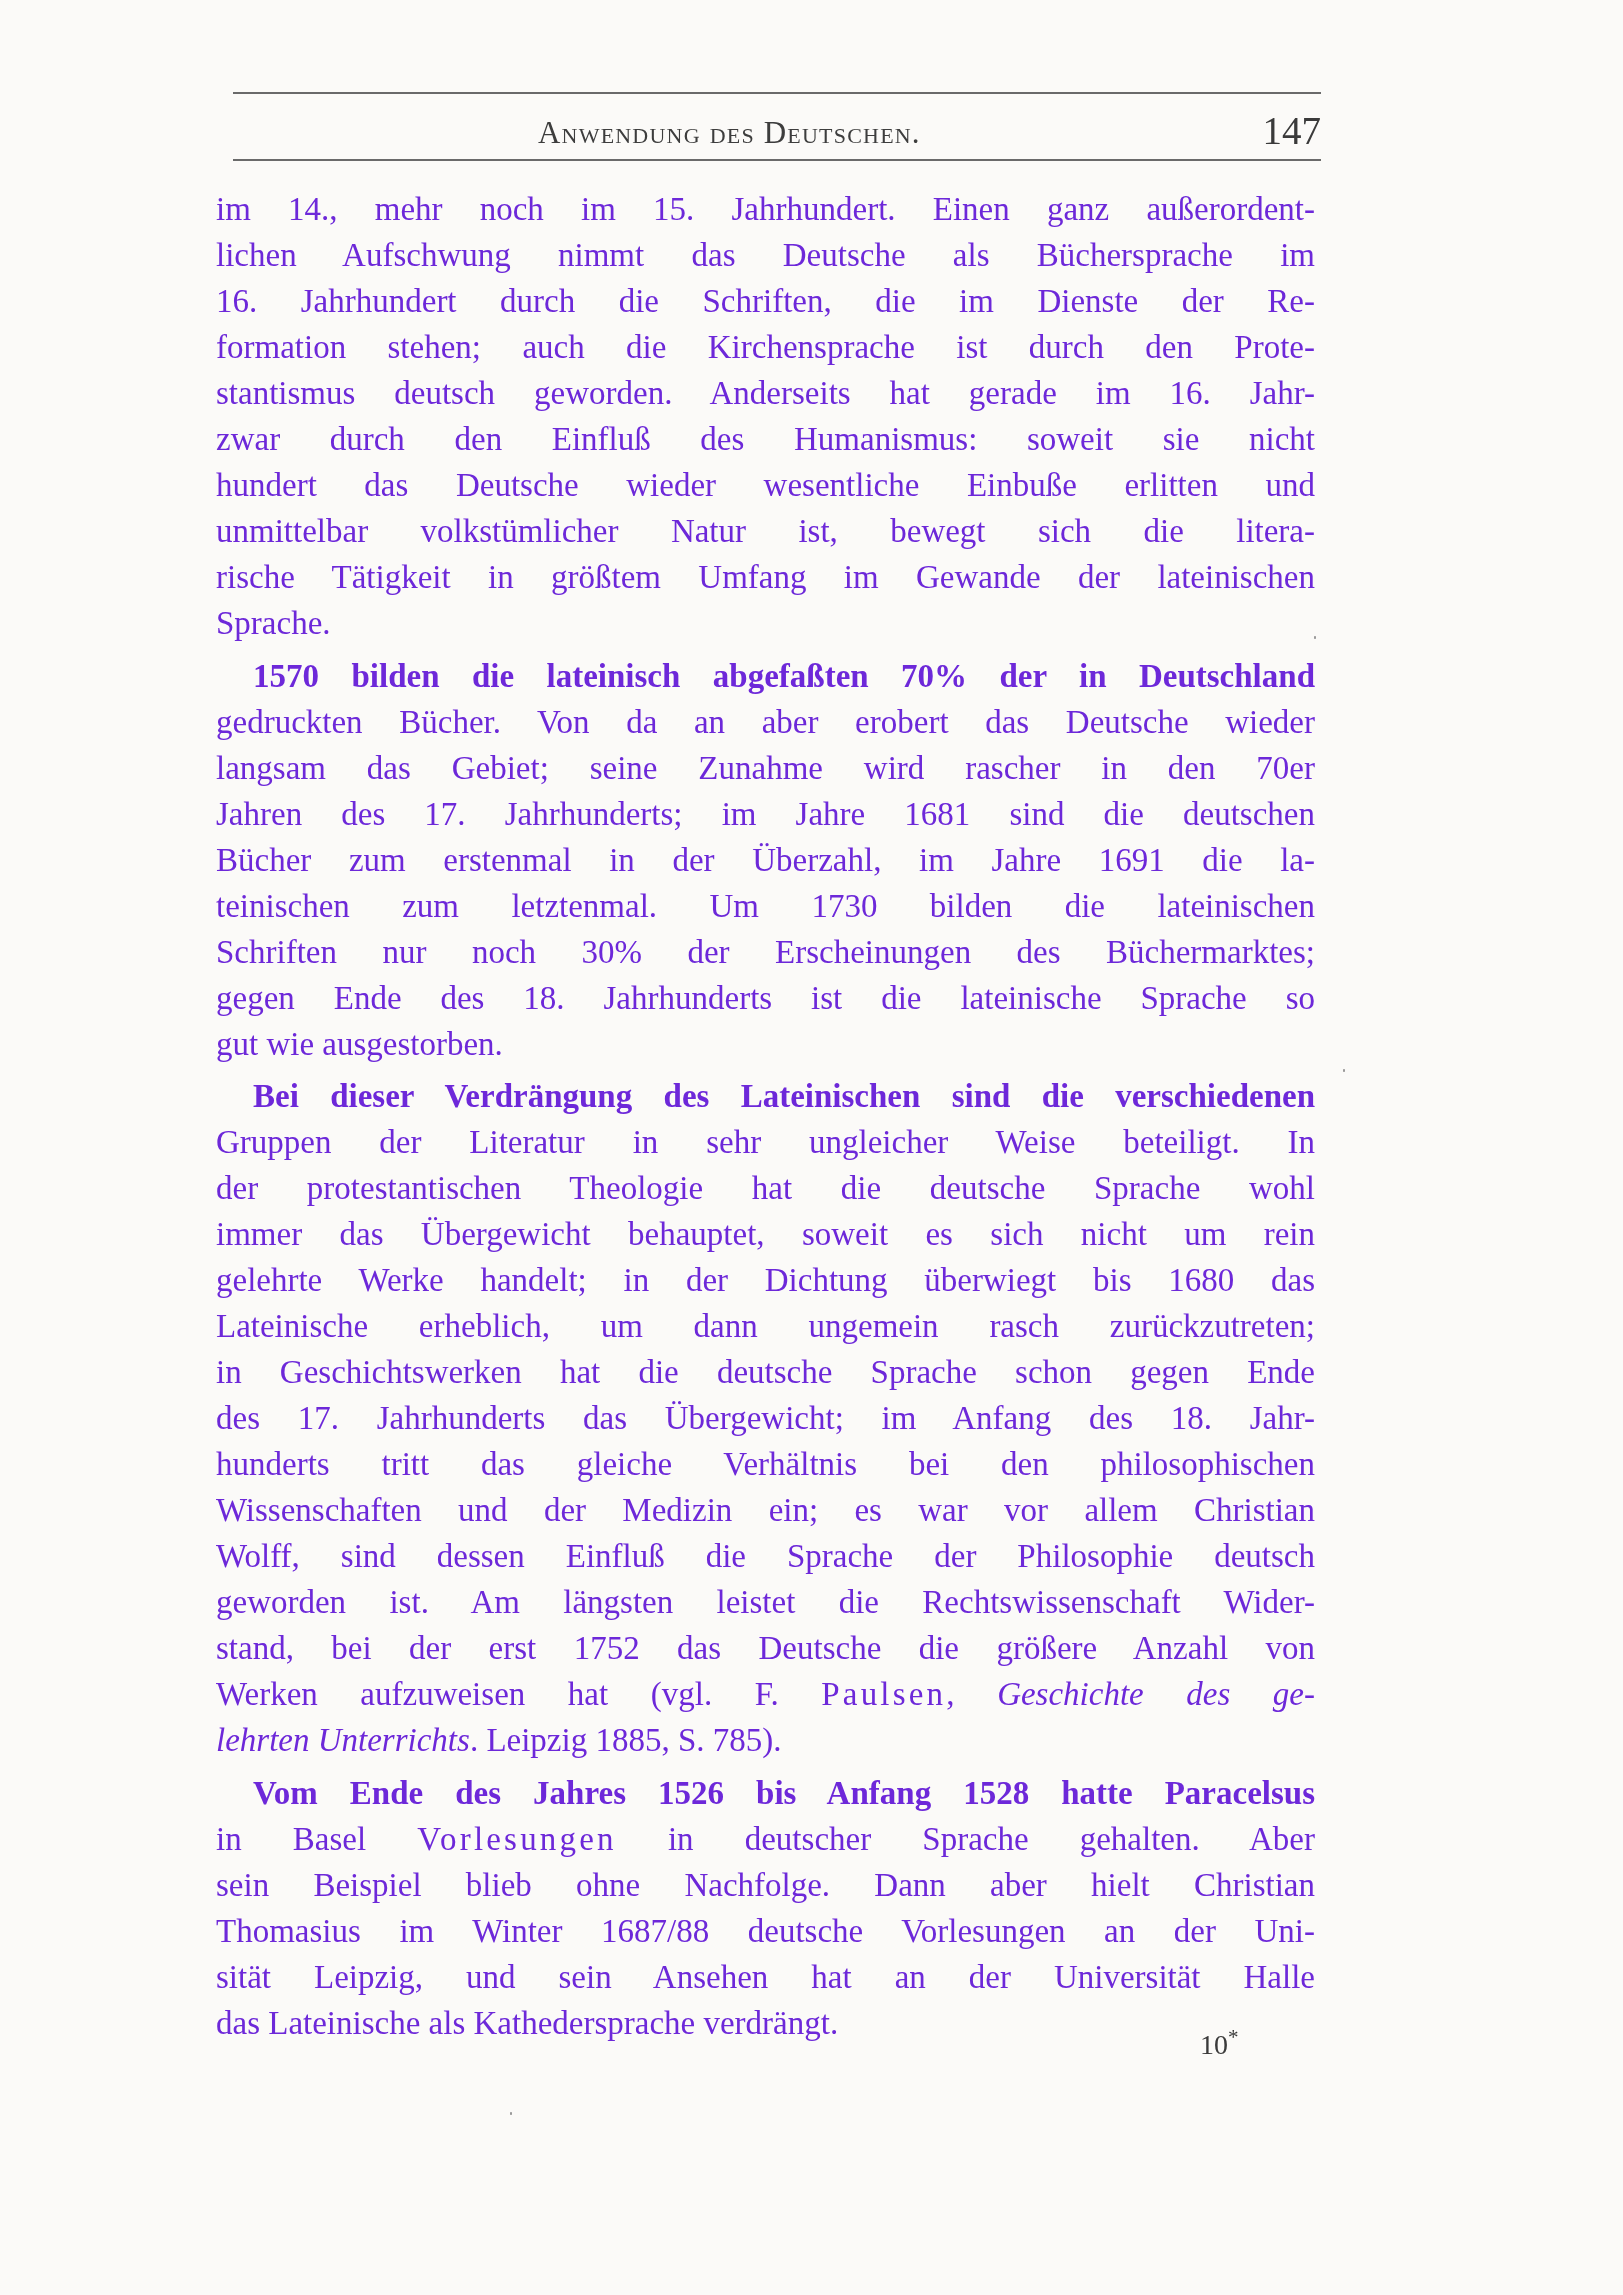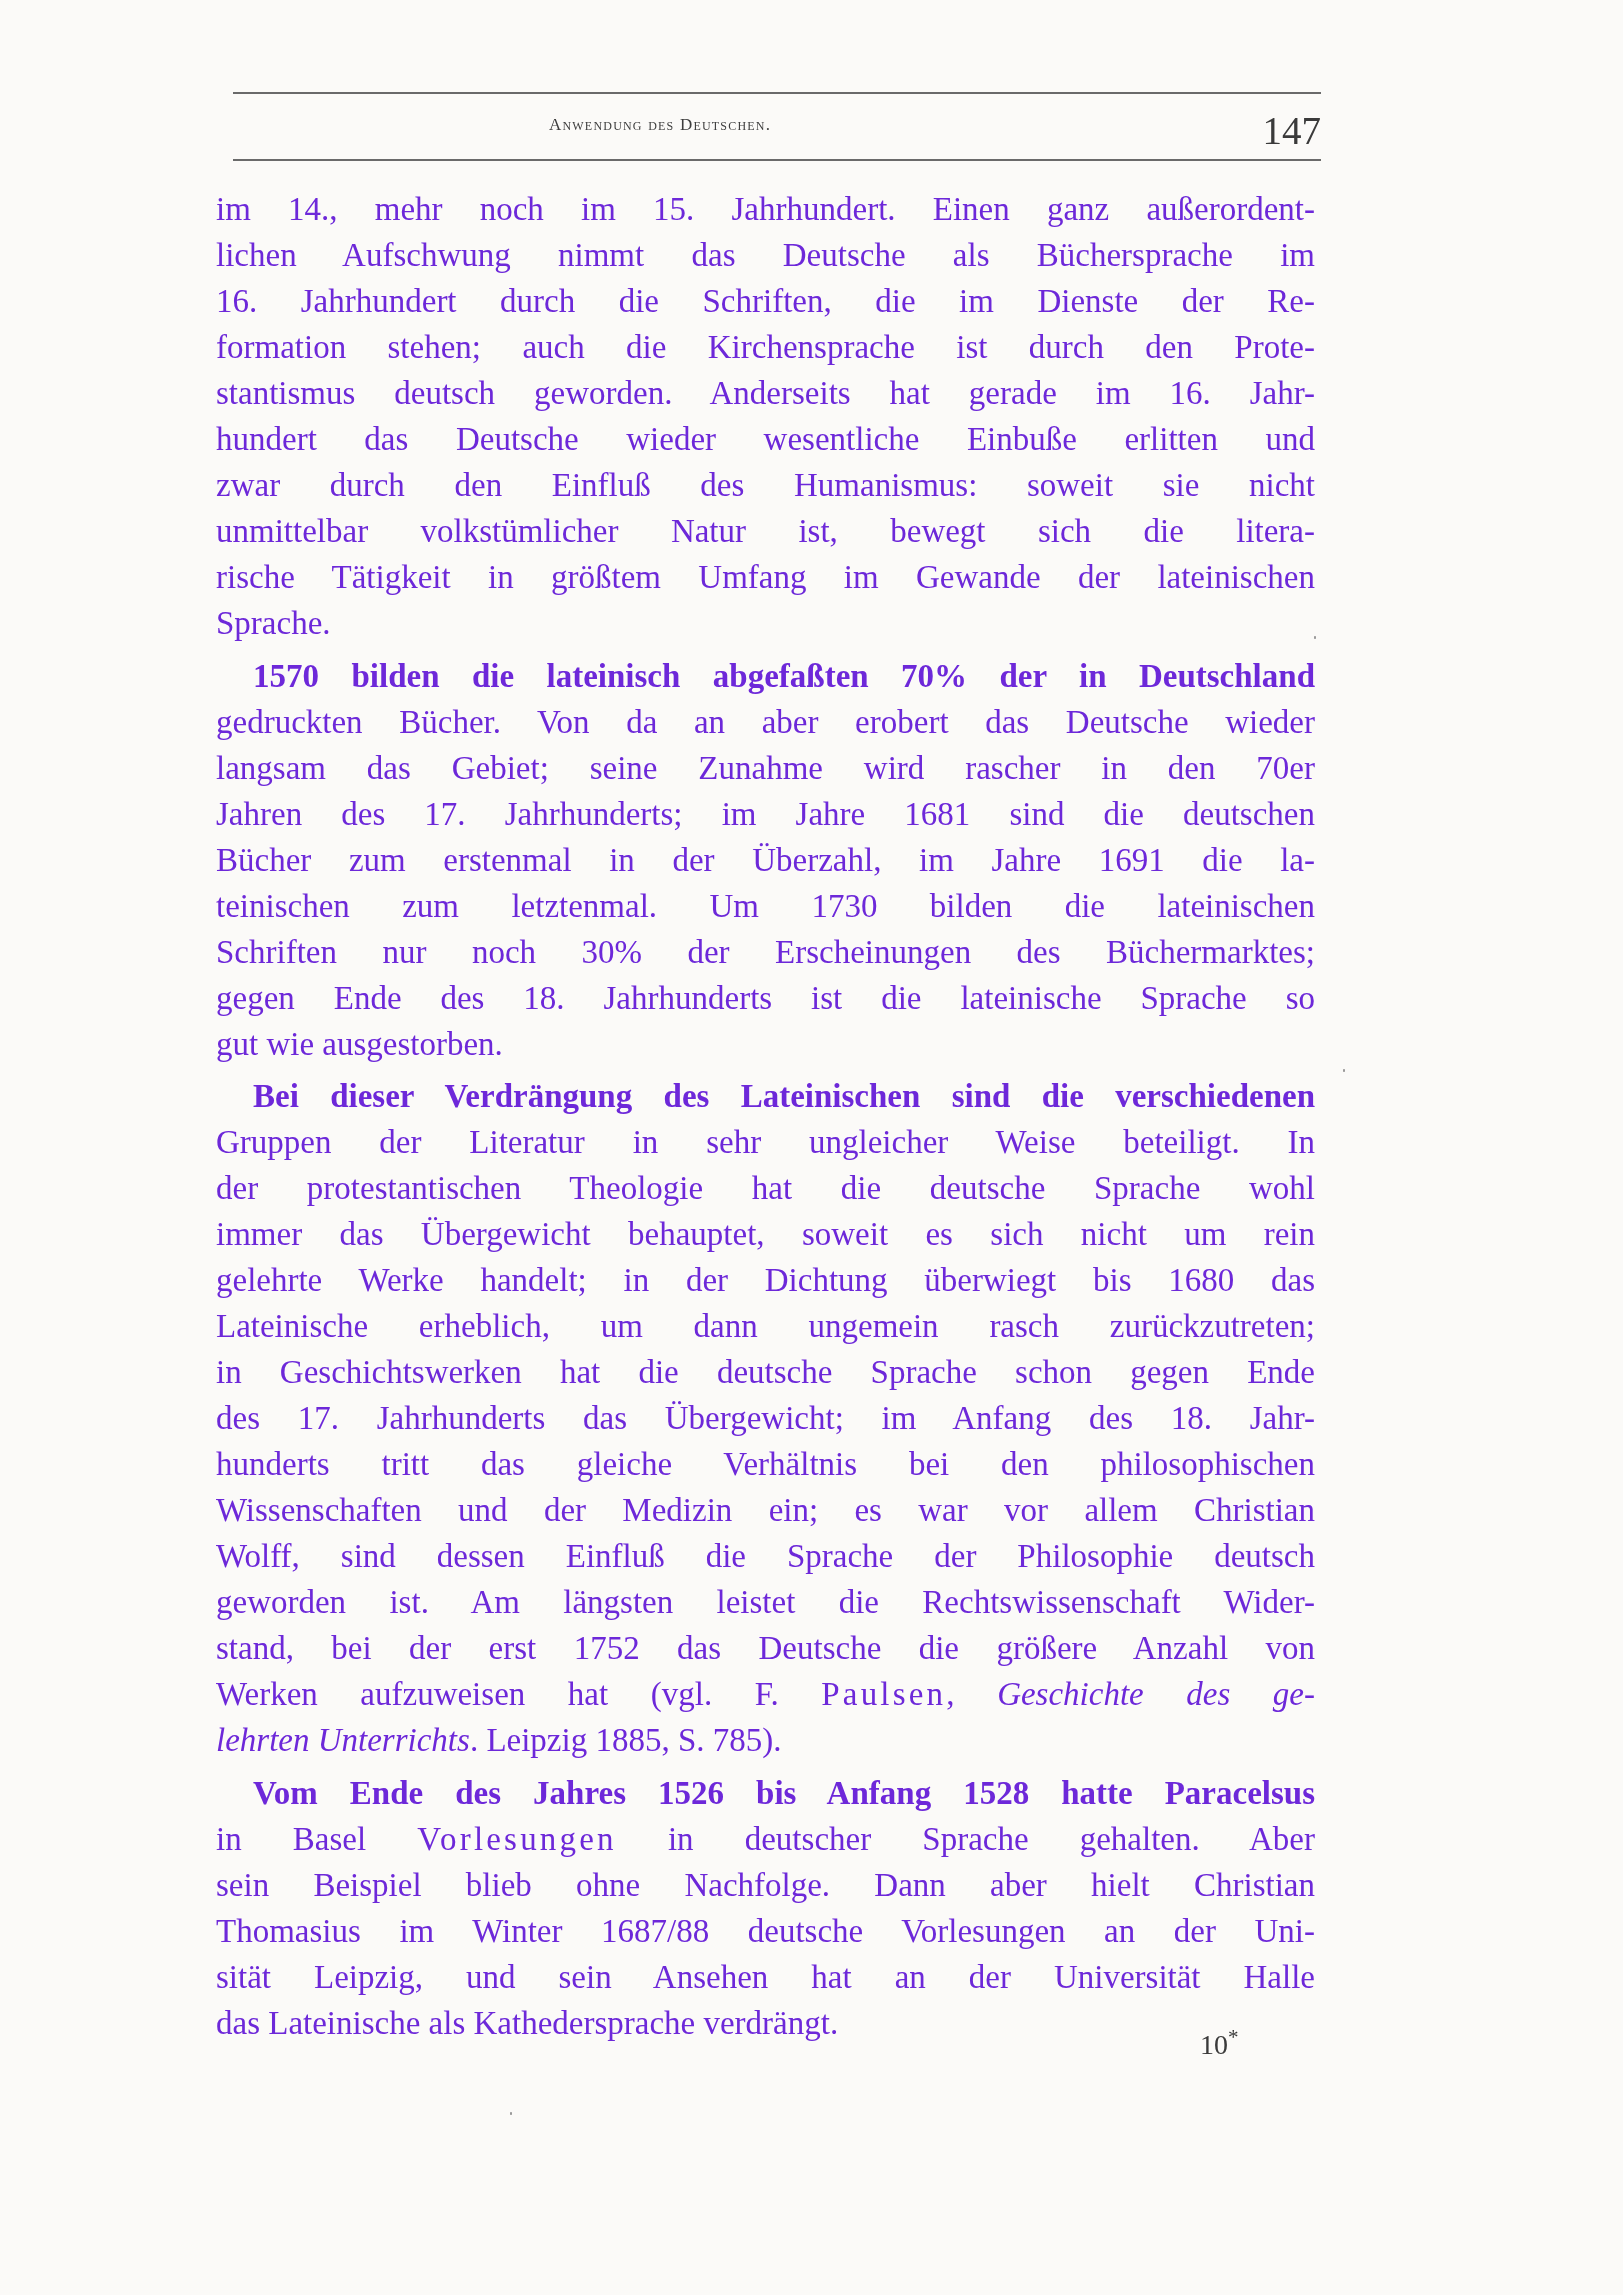--- a/index.html
+++ b/index.html
@@ -14,22 +14,22 @@
   .rule {
     position: absolute; left: 233px; width: 1088px; height: 1.6px;
     background: #6a6a6a;
   }
   .rule.top { top: 92px; }
   .rule.bottom { top: 159px; height: 1.6px; }
   .running-head {
     position: absolute; top: 110px; left: 233px; width: 1088px; height: 41px;
   }
   .running-title {
-    position: absolute; left: 316px; top: 4.9px;
-    font-size: 17px; letter-spacing: 1.2px; font-variant: small-caps;
+    position: absolute; left: 305px; top: 4.9px;
+    font-size: 31px; letter-spacing: 1.2px; font-variant: small-caps;
     color: #3d3d3d;
   }
   .page-number {
     position: absolute; right: 0px; top: -1.6px;
     font-size: 39px; color: #3a3a3a;
   }
   .body-text {
     position: absolute; left: 216px; top: 186px; width: 1099px;
     font-size: 33px; line-height: 46px; text-align: justify;
     color: #6d28d9;
@@ -61,22 +61,22 @@
 <div class="rule bottom"></div>
 
 <div class="body-text">
 
   <div class="para">
     <span class="line">im 14., mehr noch im 15. Jahrhundert.  Einen ganz außerordent-</span>
     <span class="line">lichen Aufschwung nimmt das Deutsche als Büchersprache im</span>
     <span class="line">16. Jahrhundert durch die Schriften, die im Dienste der Re-</span>
     <span class="line">formation stehen; auch die Kirchensprache ist durch den Prote-</span>
     <span class="line">stantismus deutsch geworden.  Anderseits hat gerade im 16. Jahr-</span>
+    <span class="line">zwar durch den Einfluß des Humanismus: soweit sie nicht</span>
     <span class="line">hundert das Deutsche wieder wesentliche Einbuße erlitten und</span>
-    <span class="line">zwar durch den Einfluß des Humanismus: soweit sie nicht</span>
     <span class="line">unmittelbar volkstümlicher Natur ist, bewegt sich die litera-</span>
     <span class="line">rische Tätigkeit in größtem Umfang im Gewande der lateinischen</span>
     <span class="line last">Sprache.</span>
   </div>
 
   <div class="para sp-gap">
     <span class="line indent">1570 bilden die lateinisch abgefaßten 70% der in Deutschland</span>
     <span class="line">gedruckten Bücher.  Von da an aber erobert das Deutsche wieder</span>
     <span class="line">langsam das Gebiet; seine Zunahme wird rascher in den 70er</span>
     <span class="line">Jahren des 17. Jahrhunderts; im Jahre 1681 sind die deutschen</span>

